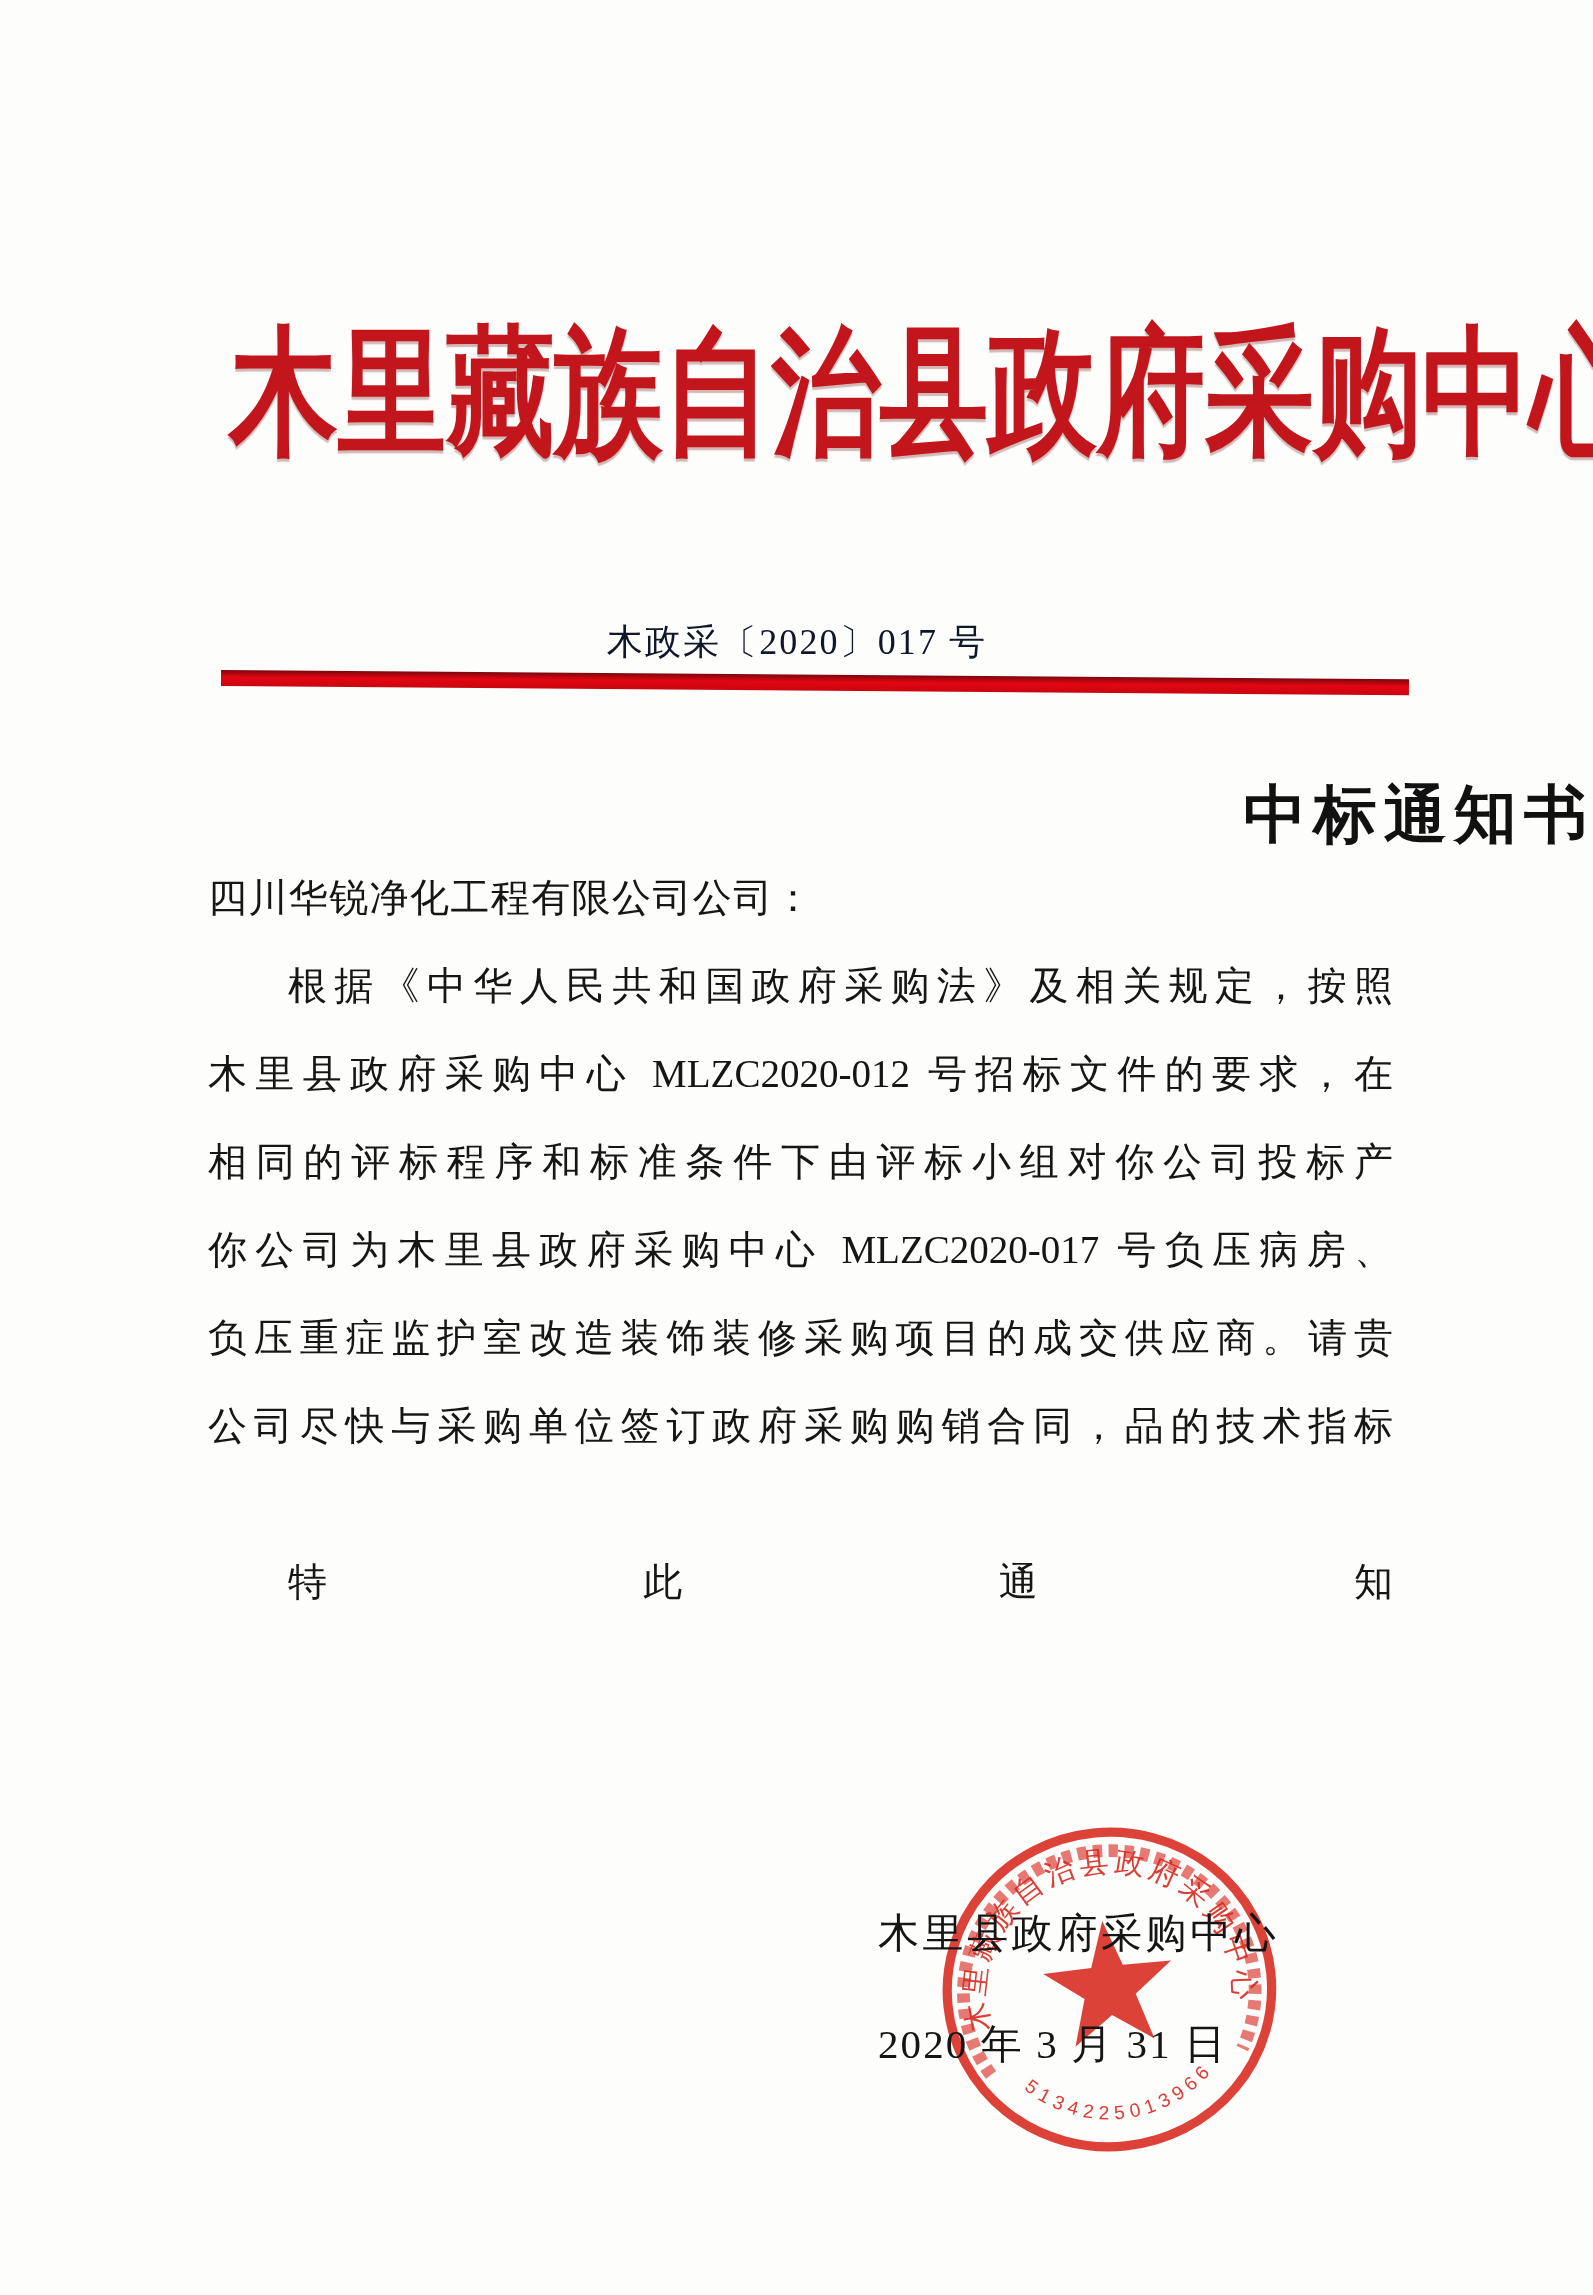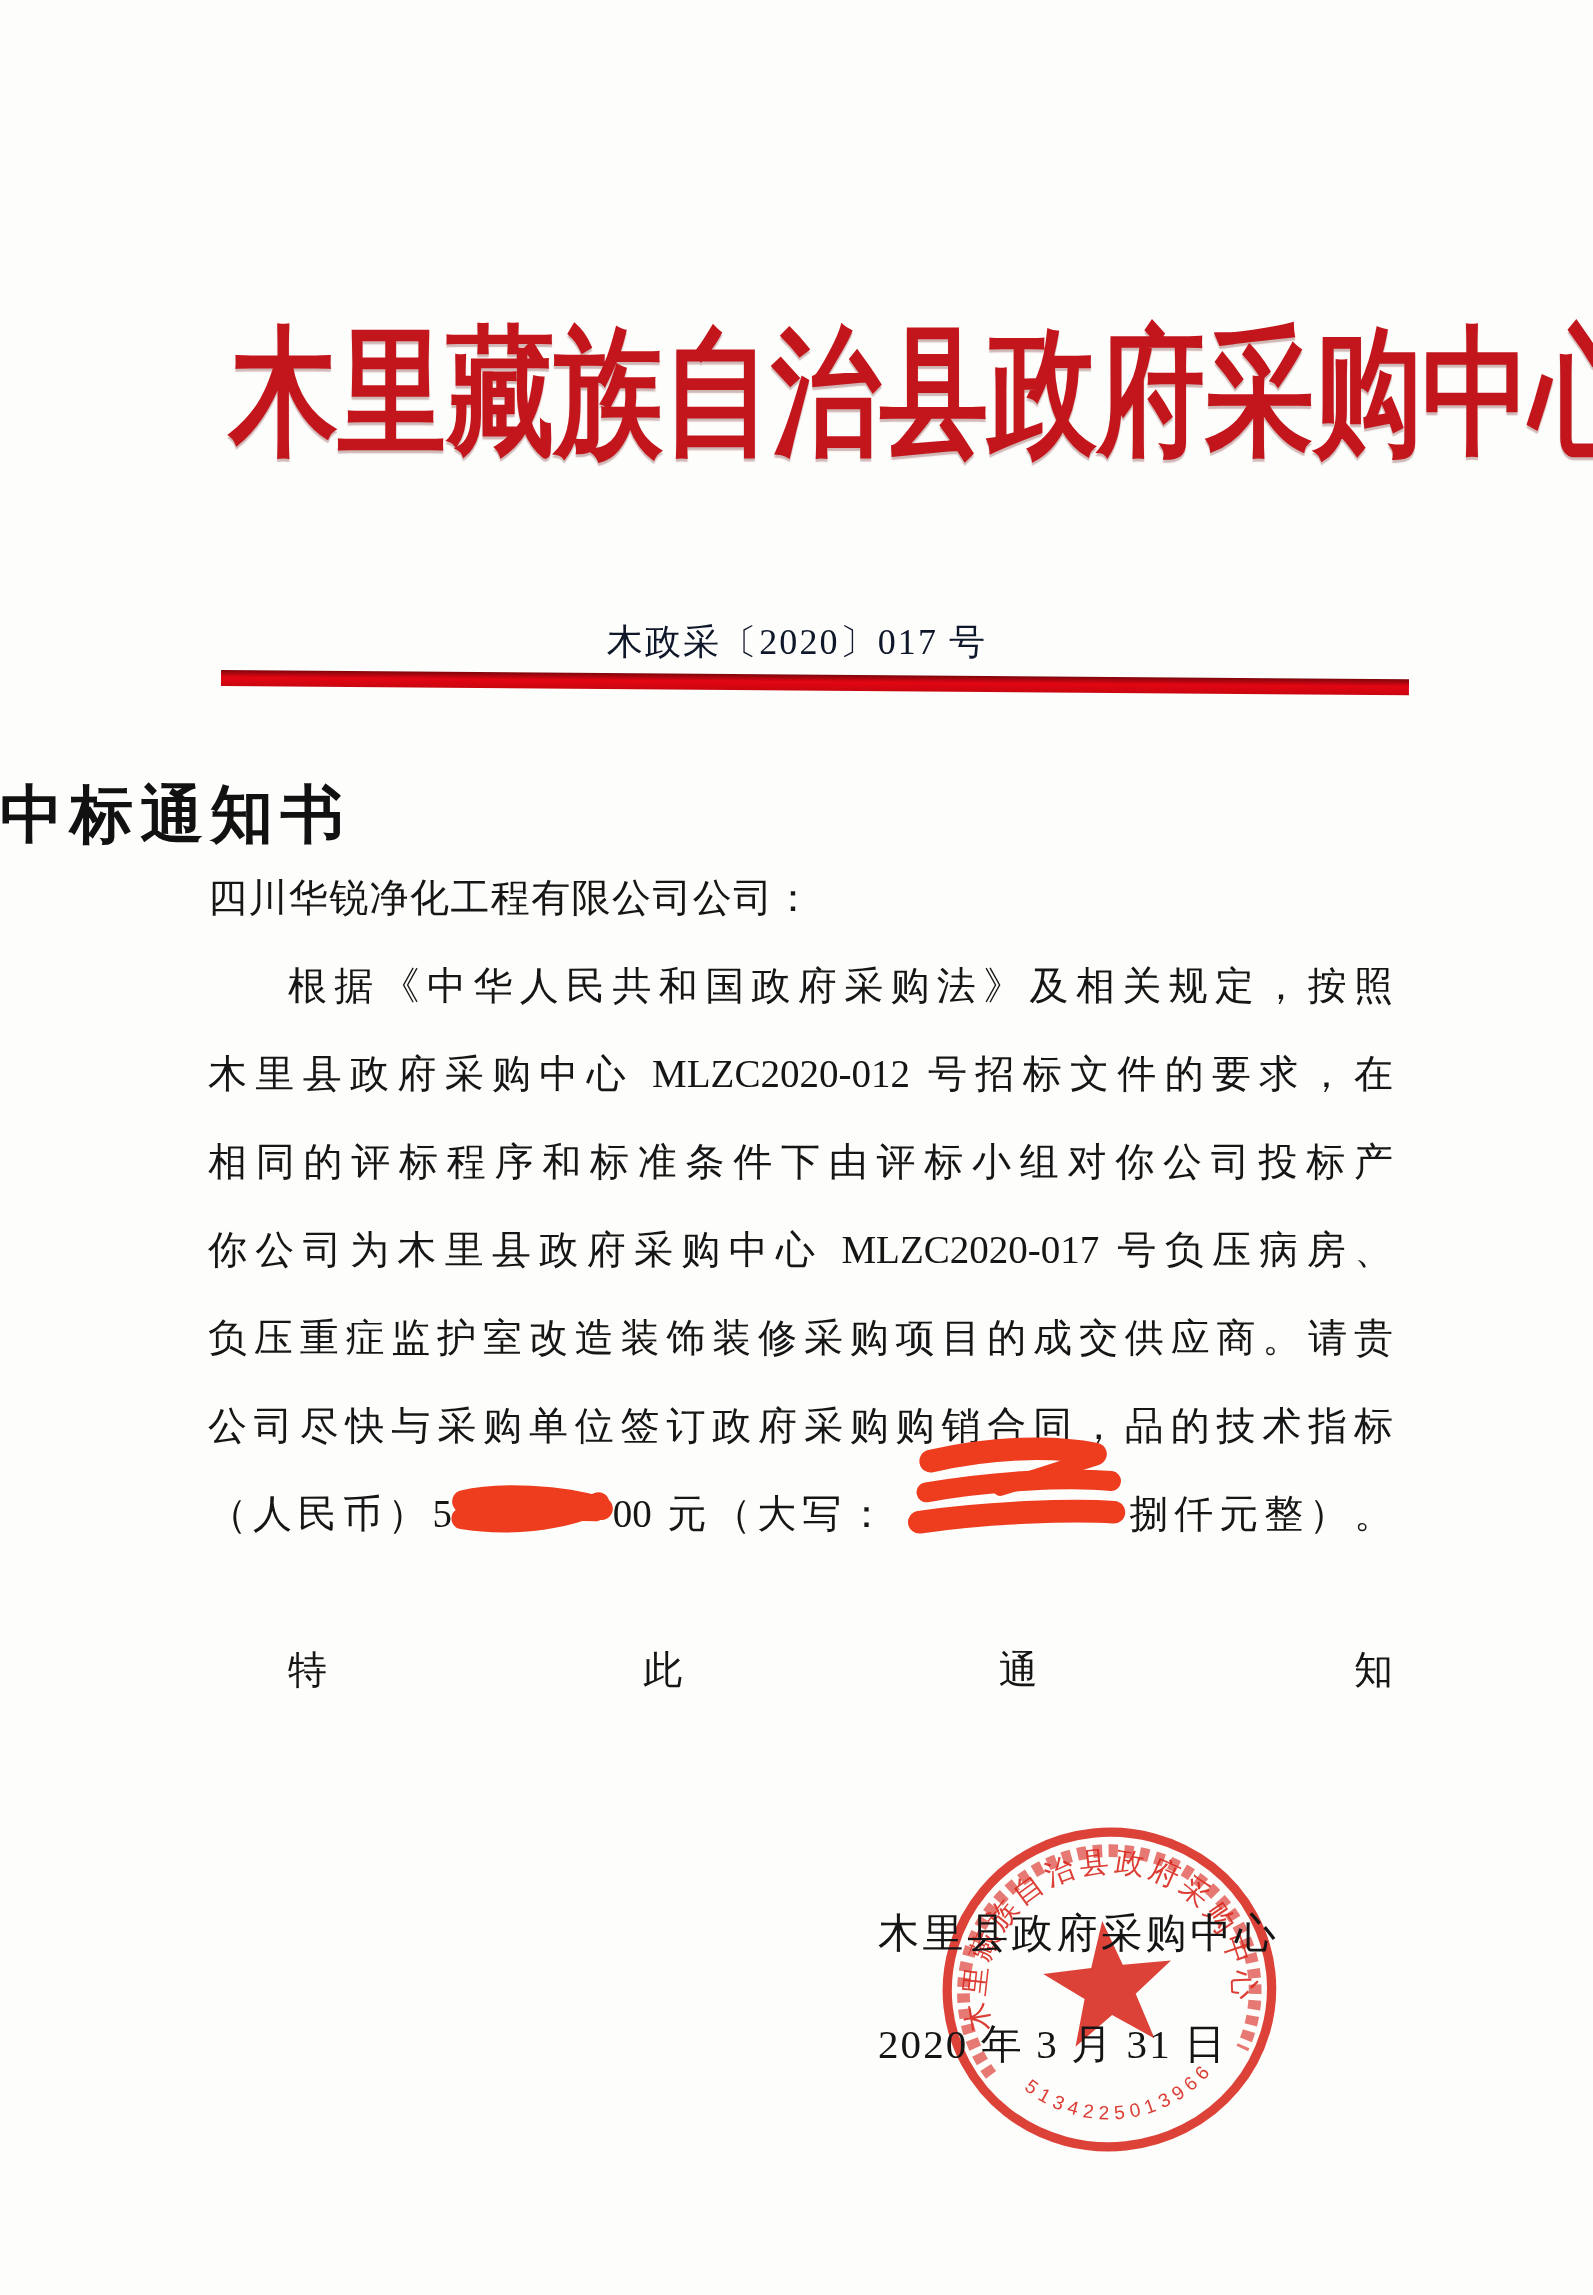--- a/index.html
+++ b/index.html
@@ -53,21 +53,21 @@
     left:221px;top:670px;
     width:1188px;height:15.7px;
     background:linear-gradient(to bottom,#7d060c,#e30613 45%,#c9060f);
     transform:rotate(0.45deg);
     transform-origin:left center;
   }
   
   .notice-title{
     position:absolute;
     top:772px;left:0;right:0;
-    text-align:left;
+    text-align:right;
     font-size:63px;
     font-weight:bold;
     letter-spacing:7.1px;
     color:#111;
   }
   
   .body-text{
     position:absolute;
     left:208px;top:854px;
     width:1185px;
@@ -155,34 +155,20 @@
   <div class="body-text">
     <div class="line addressee">四川华锐净化工程有限公司公司：</div>
 
     <div class="line indent">根据《中华人民共和国政府采购法》及相关规定，按照</div>
     <div class="line">木里县政府采购中心 MLZC2020-012 号招标文件的要求，在</div>
     <div class="line">相同的评标程序和标准条件下由评标小组对你公司投标产</div>
     <div class="line">你公司为木里县政府采购中心 MLZC2020-017 号负压病房、</div>
     <div class="line">负压重症监护室改造装饰装修采购项目的成交供应商。请贵</div>
     <div class="line">公司尽快与采购单位签订政府采购购销合同，品的技术指标</div>
 
-    <div class="line amount-line">
-      <span>（人民币）5</span><span class="redaction r1">
-        <svg viewBox="0 0 218 64">
-          <path d="M12,20 C60,8 150,12 206,30" fill="none" stroke="var(--scribble-red)" stroke-width="32" stroke-linecap="round"></path>
-          <path d="M10,44 C70,54 150,48 202,22" fill="none" stroke="var(--scribble-red)" stroke-width="30" stroke-linecap="round"></path>
-          <path d="M16,32 L198,36" fill="none" stroke="var(--scribble-red)" stroke-width="24" stroke-linecap="round"></path>
-        </svg></span><span>00 元（大写：</span><span class="redaction r2">
-        <svg viewBox="0 0 300 150">
-          <path d="M32,28 C120,8 205,6 264,18" fill="none" stroke="var(--scribble-red)" stroke-width="32" stroke-linecap="round"></path>
-          <path d="M262,24 L130,66" fill="none" stroke="var(--scribble-red)" stroke-width="22" stroke-linecap="round"></path>
-          <path d="M26,72 C120,56 222,50 286,56" fill="none" stroke="var(--scribble-red)" stroke-width="28" stroke-linecap="round"></path>
-          <path d="M16,114 C110,100 232,96 290,100" fill="none" stroke="var(--scribble-red)" stroke-width="32" stroke-linecap="round"></path>
-        </svg></span><span>捌仟元整）。</span>
-    </div>
 
     <div class="line closing">特此通知</div>
   </div>
 
   <div class="seal">
     <svg viewBox="0 0 482 466">
 
       <ellipse cx="240" cy="228" rx="228" ry="221" fill="none" stroke="var(--seal-red)" stroke-width="13" stroke-opacity="0.88"></ellipse>
 
       <path d="M62,330 A205,198 0 1 1 417,330" fill="none" stroke="var(--seal-red)" stroke-width="18" stroke-opacity="0.62" stroke-dasharray="13 9"></path>

